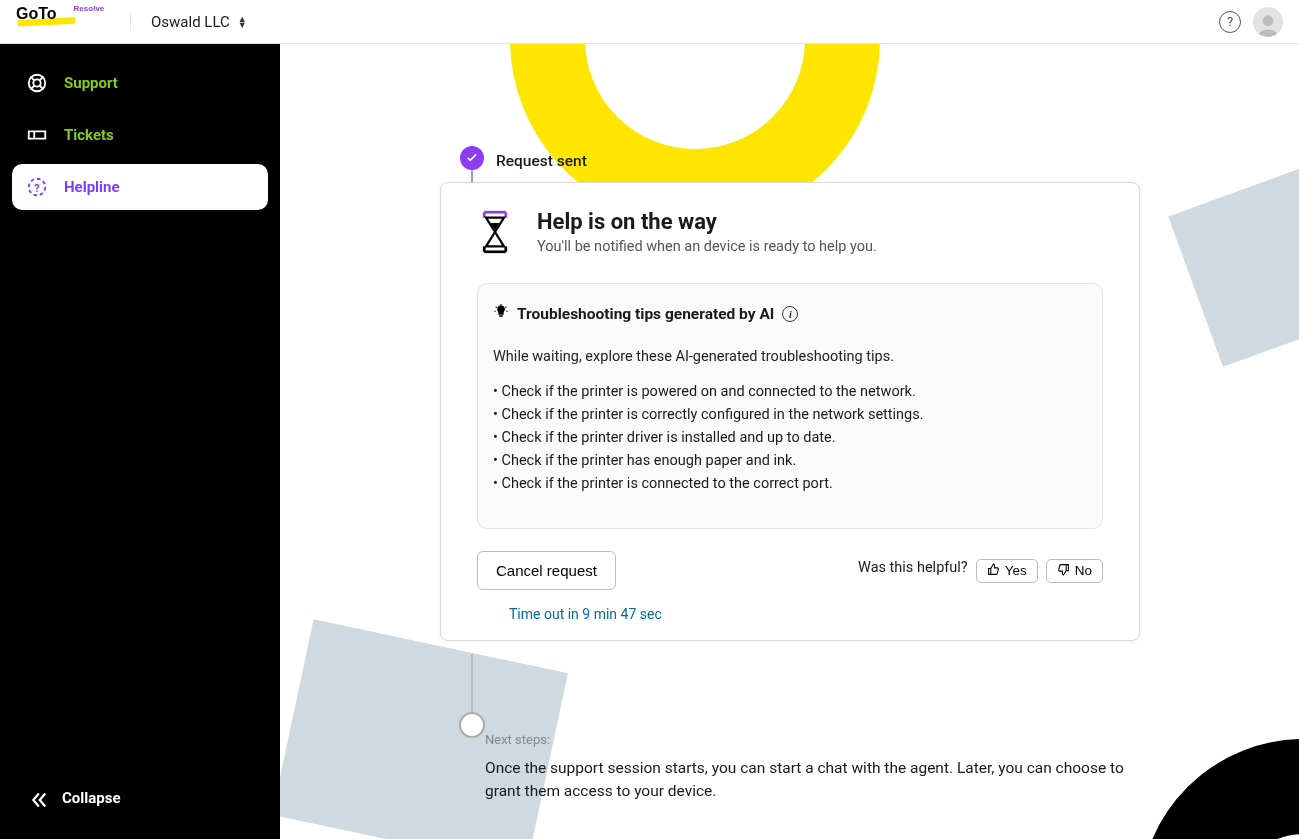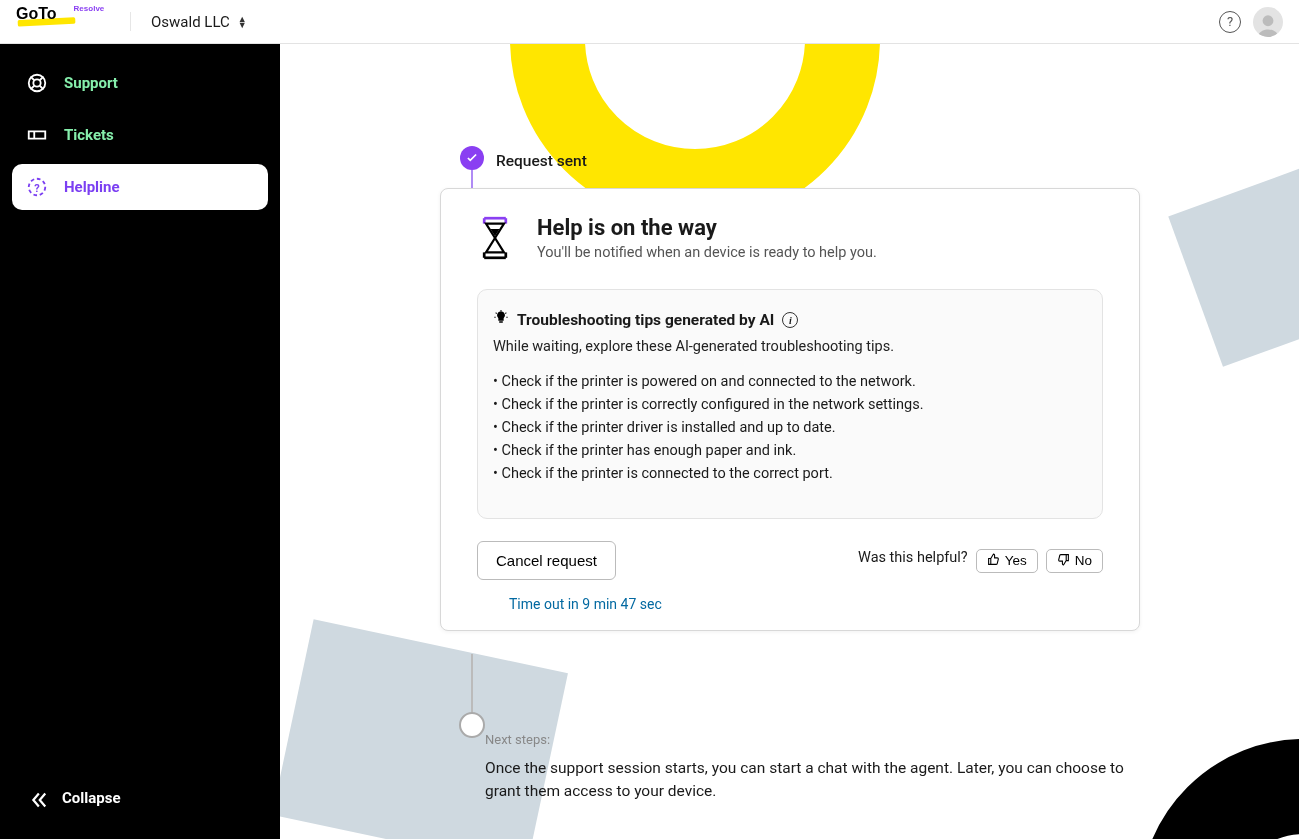--- a/index.html
+++ b/index.html
@@ -13,21 +13,21 @@
   .org-switch { display: flex; align-items: center; gap: 8px; margin-left: 20px; font-size: 15px; cursor: pointer; }
   .org-arrows { display: flex; flex-direction: column; line-height: 6px; font-size: 9px; color: #333; }
   .topbar-right { margin-left: auto; display: flex; align-items: center; gap: 12px; }
   .help-circle { width: 22px; height: 22px; border: 1.6px solid #555; border-radius: 50%; display: flex; align-items: center; justify-content: center; font-size: 13px; color: #555; cursor: pointer; }
   .avatar { width: 30px; height: 30px; border-radius: 50%; background: #e3e3e3; display: flex; align-items: flex-end; justify-content: center; overflow: hidden; cursor: pointer; }
   .avatar svg { width: 26px; height: 26px; fill: #bcbcbc; }
 
   
   .layout { flex: 1; display: flex; min-height: 0; }
   .sidebar { width: 280px; background: #000; display: flex; flex-direction: column; padding: 16px 12px; }
-  .nav-item { display: flex; align-items: center; gap: 16px; padding: 12px 14px; border-radius: 10px; color: #86efac; font-weight: 700; font-size: 15px; cursor: pointer; margin-bottom: 6px; }
+  .nav-item { display: flex; align-items: center; gap: 16px; padding: 12px 14px; border-radius: 10px; color: #84cc16; font-weight: 700; font-size: 15px; cursor: pointer; margin-bottom: 6px; }
   .nav-item.active { background: #fff; color: #7b3ff2; }
   .nav-icon { width: 22px; height: 22px; display: flex; align-items: center; justify-content: center; flex-shrink: 0; }
   .nav-icon svg { width: 22px; height: 22px; }
   .collapse-row { margin-top: auto; display: flex; align-items: flex-start; gap: 14px; padding: 12px 14px; color: #fff; font-weight: 700; font-size: 15px; cursor: pointer; }
 
   
   .main { flex: 1; position: relative; overflow: hidden; }
   .bg { position: absolute; inset: 0; z-index: 0; }
   .bg .ring { position: absolute; left: 230px; top: -190px; width: 370px; height: 370px; border: 75px solid #ffe600; border-radius: 50%; }
   .bg .slab1 { position: absolute; right: -110px; top: 130px; width: 220px; height: 160px; background: #cfd9e0; transform: rotate(-20deg); }
@@ -37,29 +37,29 @@
   .timeline { position: absolute; left: 180px; top: 108px; z-index: 5; width: 870px; }
   .tl-dot { position: absolute; left: 0; width: 24px; height: 24px; border-radius: 50%; display:flex; align-items:center; justify-content:center; }
   .tl-line { position: absolute; left: 11px; width: 2px; background: #b08bf5; }
   .tl-label { position: absolute; left: 36px; font-size: 15.5px; font-weight: 500; }
   .tl-dot.sent { top: -6px; background: #8a3ff2; color:#fff; }
   .tl-dot.next { top: 560px; width: 26px; height: 26px; border: 2px solid #aaa; background:#fff; left: -1px; }
   .tl-line.l1 { top: 18px; height: 40px; }
   .tl-line.l2 { top: 502px; height: 60px; background:#bbb; }
   .tl-label.sent { top: 0; }
 
-  .card { position: absolute; left: -20px; top: 36px; width: 700px; background:#fff; border:1px solid #d8d8d8; border-radius: 8px; box-shadow: 0 1px 4px rgba(0,0,0,0.06); padding: 26px 36px 18px 36px; z-index: 6; }
+  .card { position: absolute; left: -20px; top: 30px; width: 700px; background:#fff; border:1px solid #d8d8d8; border-radius: 8px; box-shadow: 0 1px 4px rgba(0,0,0,0.06); padding: 26px 36px 18px 36px; z-index: 6; }
   .card-head { display: flex; gap: 24px; align-items:flex-start; }
   .hourglass { width: 36px; }
   .card-head h2 { font-size: 22px; font-weight: 700; }
   .card-head p { font-size: 14.5px; color:#555; margin-top: 4px; }
 
   .tips-box { border: 1px solid #e3e3e3; background:#fafafa; border-radius:10px; padding: 20px 20px 30px 15px; margin-top: 24px; }
   .tips-title { font-weight:700; font-size:15.5px; display:flex; align-items:center; gap:8px; }
-  .tips-sub { font-size: 14.5px; margin-top: 8px; color:#222; }
+  .tips-sub { font-size: 14.5px; margin-top: 24px; color:#222; }
   .tips-list { margin-top: 18px; }
   .tips-list div { font-size: 14.5px; margin-bottom: 6px; }
 
   .card-actions { display:flex; align-items:center; margin-top: 22px; }
   .cancel-btn { border:1px solid #bbb; background:#fff; border-radius:6px; padding: 10px 18px; font-size:15px; cursor:pointer; }
   .feedback { margin-left:auto; display:flex; align-items:flex-start; gap:8px; font-size:14.5px; }
   .fb-btn { border:1px solid #bbb; background:#fff; border-radius:5px; padding: 3px 10px; font-size:13.5px; display:flex; align-items:center; gap:5px; cursor:pointer; }
   .timeout { font-size:14px; color:#0369a1; margin-top: 16px; margin-left: 32px; }
 
   .next-steps { position:absolute; left:25px; top: 540px; width: 650px; margin-top: 40px; }

